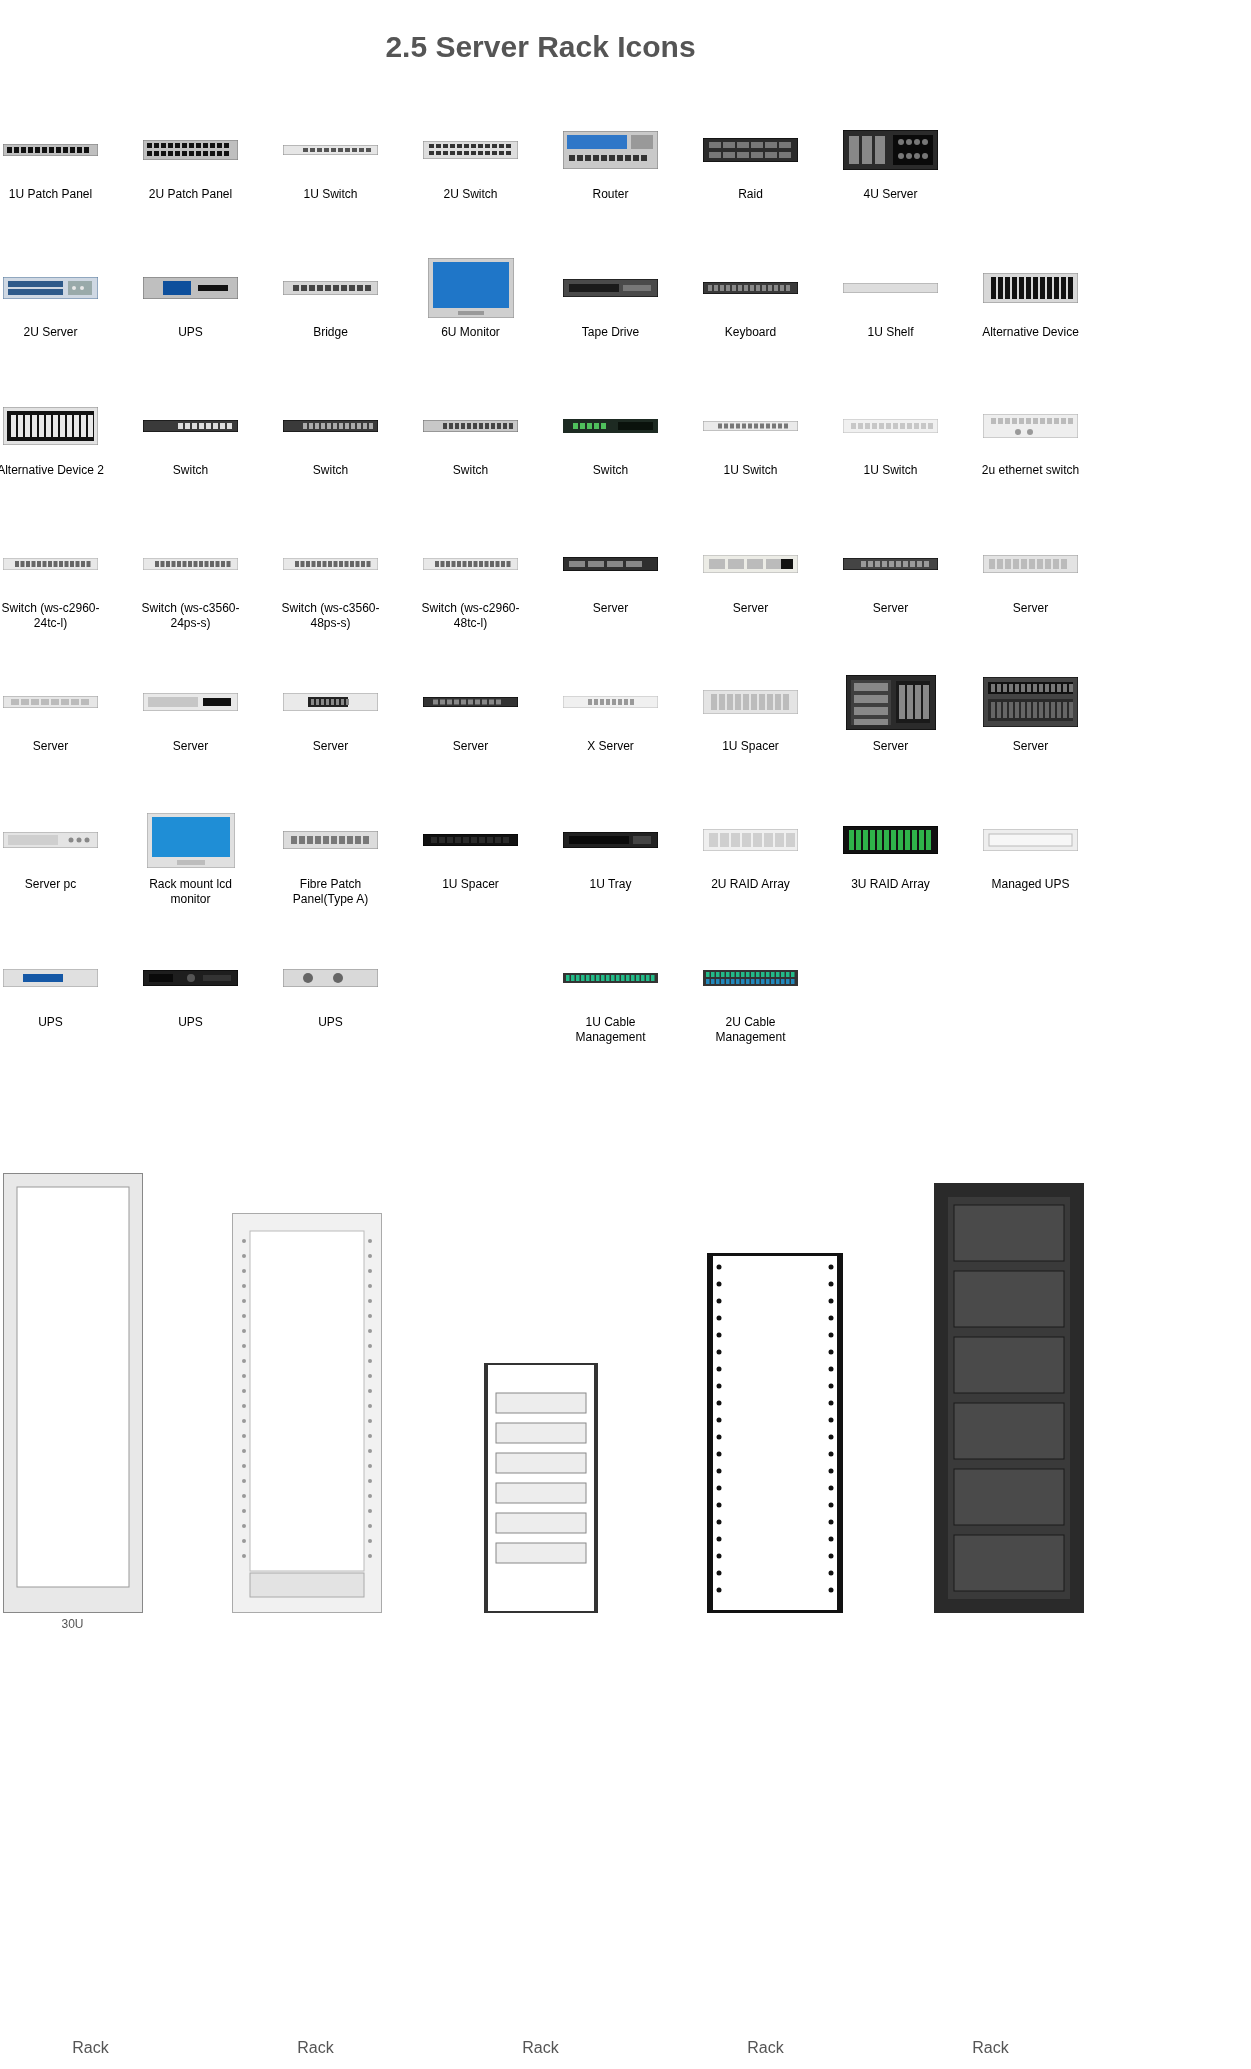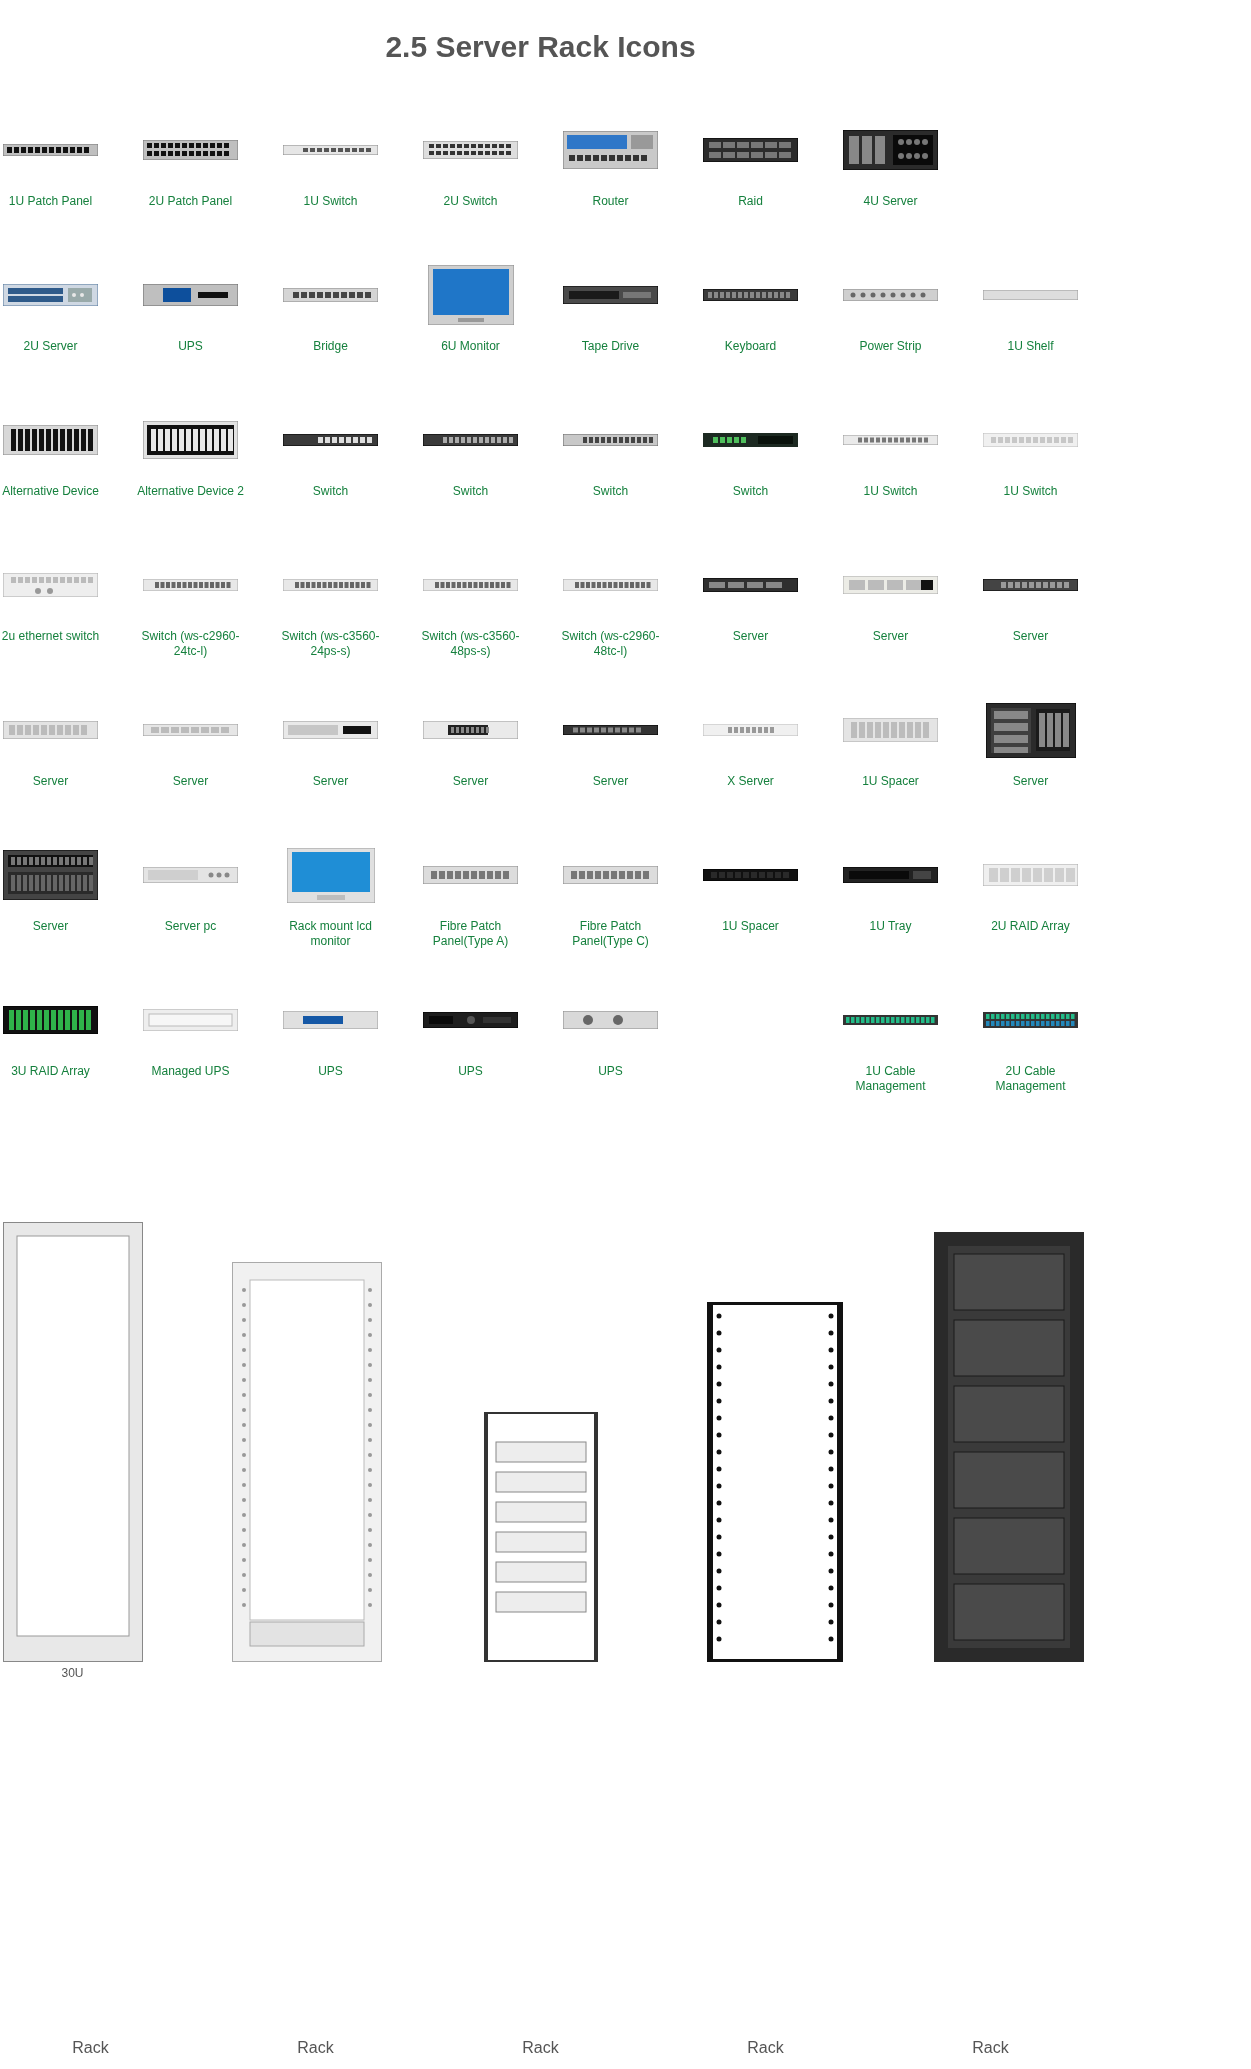--- a/index.html
+++ b/index.html
@@ -2,21 +2,21 @@
 <html><head>
 <meta charset="utf-8">
 <style>
   html,body{margin:0;padding:0;background:#fff;color:#444;font-family:Arial,Helvetica,sans-serif}
   .page{width:1081px;height:2069px;box-sizing:border-box;padding:10px 10px 30px;position:relative}
   .title{text-align:center;font-size:30px;font-weight:700;color:#555;margin:20px 0 55px}
   .grid{display:grid;grid-template-columns:repeat(8,128px);gap:0 12px;justify-content:center}
   .cell{width:128px;display:flex;flex-direction:column;align-items:center;padding-bottom:38px;box-sizing:border-box}
   .art{width:95px;height:62px;display:flex;align-items:center;justify-content:center}
   .art svg{max-width:95px;max-height:62px}
-  .label{margin-top:13px;font-size:12px;color:#15803d;text-align:center;line-height:1.25;max-width:110px;min-height:32px}
+  .label{margin-top:6px;font-size:12px;color:#000000;text-align:center;line-height:1.25;max-width:110px;min-height:32px}
   .racks{display:grid;grid-template-columns:repeat(5,210px);gap:0 24px;justify-content:center;margin-top:20px}
   .rack-cell{display:flex;flex-direction:column;align-items:center}
   .rack-art{height:470px;display:flex;align-items:flex-end;justify-content:center}
   .rack-caption{margin-top:4px;font-size:12px;color:#555}
   .rack-sub{position:absolute;left:0;right:0;bottom:12px;display:grid;grid-template-columns:repeat(5,210px);gap:0 15px;justify-content:center;font-size:16px;color:#555;text-align:center}
 </style>
 </head>
 <body>
 
 <div class="page">
@@ -260,36 +260,20 @@
             <rect x="47" y="3" width="4" height="6" fill="#888" stroke="none" stroke-width="0"></rect>
             <rect x="53" y="3" width="4" height="6" fill="#888" stroke="none" stroke-width="0"></rect>
             <rect x="59" y="3" width="4" height="6" fill="#888" stroke="none" stroke-width="0"></rect>
             <rect x="65" y="3" width="4" height="6" fill="#888" stroke="none" stroke-width="0"></rect>
             <rect x="71" y="3" width="4" height="6" fill="#888" stroke="none" stroke-width="0"></rect>
             <rect x="77" y="3" width="4" height="6" fill="#888" stroke="none" stroke-width="0"></rect>
             <rect x="83" y="3" width="4" height="6" fill="#888" stroke="none" stroke-width="0"></rect>
           </svg>
         </div>
         <div class="label">Keyboard</div>
-      </div>
-      <div class="cell">
-        <div class="art">
-          <svg viewBox="0 0 95 12" width="95" height="12">
-            <rect x="0" y="0" width="95" height="12" fill="#cfcfcf" stroke="#888" stroke-width="1"></rect>
-            <circle cx="10" cy="6" r="2.5" fill="#666"></circle>
-            <circle cx="20" cy="6" r="2.5" fill="#666"></circle>
-            <circle cx="30" cy="6" r="2.5" fill="#666"></circle>
-            <circle cx="40" cy="6" r="2.5" fill="#666"></circle>
-            <circle cx="50" cy="6" r="2.5" fill="#666"></circle>
-            <circle cx="60" cy="6" r="2.5" fill="#666"></circle>
-            <circle cx="70" cy="6" r="2.5" fill="#666"></circle>
-            <circle cx="80" cy="6" r="2.5" fill="#666"></circle>
-          </svg>
-        </div>
-        <div class="label">Power Strip</div>
       </div>
       <div class="cell">
         <div class="art">
           <svg viewBox="0 0 95 10" width="95" height="10">
             <rect x="0" y="0" width="95" height="10" fill="#ddd" stroke="#999" stroke-width="1"></rect>
           </svg>
         </div>
         <div class="label">1U Shelf</div>
       </div>
       <div class="cell">
@@ -797,38 +781,20 @@
             <rect x="32" y="5" width="6" height="8" fill="#777" stroke="none" stroke-width="0"></rect>
             <rect x="40" y="5" width="6" height="8" fill="#777" stroke="none" stroke-width="0"></rect>
             <rect x="48" y="5" width="6" height="8" fill="#777" stroke="none" stroke-width="0"></rect>
             <rect x="56" y="5" width="6" height="8" fill="#777" stroke="none" stroke-width="0"></rect>
             <rect x="64" y="5" width="6" height="8" fill="#777" stroke="none" stroke-width="0"></rect>
             <rect x="72" y="5" width="6" height="8" fill="#777" stroke="none" stroke-width="0"></rect>
             <rect x="80" y="5" width="6" height="8" fill="#777" stroke="none" stroke-width="0"></rect>
           </svg>
         </div>
         <div class="label">Fibre Patch Panel(Type A)</div>
-      </div>
-      <div class="cell">
-        <div class="art">
-          <svg viewBox="0 0 95 18" width="95" height="18">
-            <rect x="0" y="0" width="95" height="18" fill="#dcdcdc" stroke="#888" stroke-width="1"></rect>
-            <rect x="8" y="5" width="6" height="8" fill="#777" stroke="none" stroke-width="0"></rect>
-            <rect x="16" y="5" width="6" height="8" fill="#777" stroke="none" stroke-width="0"></rect>
-            <rect x="24" y="5" width="6" height="8" fill="#777" stroke="none" stroke-width="0"></rect>
-            <rect x="32" y="5" width="6" height="8" fill="#777" stroke="none" stroke-width="0"></rect>
-            <rect x="40" y="5" width="6" height="8" fill="#777" stroke="none" stroke-width="0"></rect>
-            <rect x="48" y="5" width="6" height="8" fill="#777" stroke="none" stroke-width="0"></rect>
-            <rect x="56" y="5" width="6" height="8" fill="#777" stroke="none" stroke-width="0"></rect>
-            <rect x="64" y="5" width="6" height="8" fill="#777" stroke="none" stroke-width="0"></rect>
-            <rect x="72" y="5" width="6" height="8" fill="#777" stroke="none" stroke-width="0"></rect>
-            <rect x="80" y="5" width="6" height="8" fill="#777" stroke="none" stroke-width="0"></rect>
-          </svg>
-        </div>
-        <div class="label">Fibre Patch Panel(Type C)</div>
       </div>
       <div class="cell">
         <div class="art">
           <svg viewBox="0 0 95 12" width="95" height="12">
             <rect x="0" y="0" width="95" height="12" fill="#111" stroke="#000" stroke-width="1"></rect>
             <rect x="8" y="3" width="6" height="6" fill="#2a2a2a" stroke="none" stroke-width="0"></rect>
             <rect x="16" y="3" width="6" height="6" fill="#2a2a2a" stroke="none" stroke-width="0"></rect>
             <rect x="24" y="3" width="6" height="6" fill="#2a2a2a" stroke="none" stroke-width="0"></rect>
             <rect x="32" y="3" width="6" height="6" fill="#2a2a2a" stroke="none" stroke-width="0"></rect>
             <rect x="40" y="3" width="6" height="6" fill="#2a2a2a" stroke="none" stroke-width="0"></rect>

